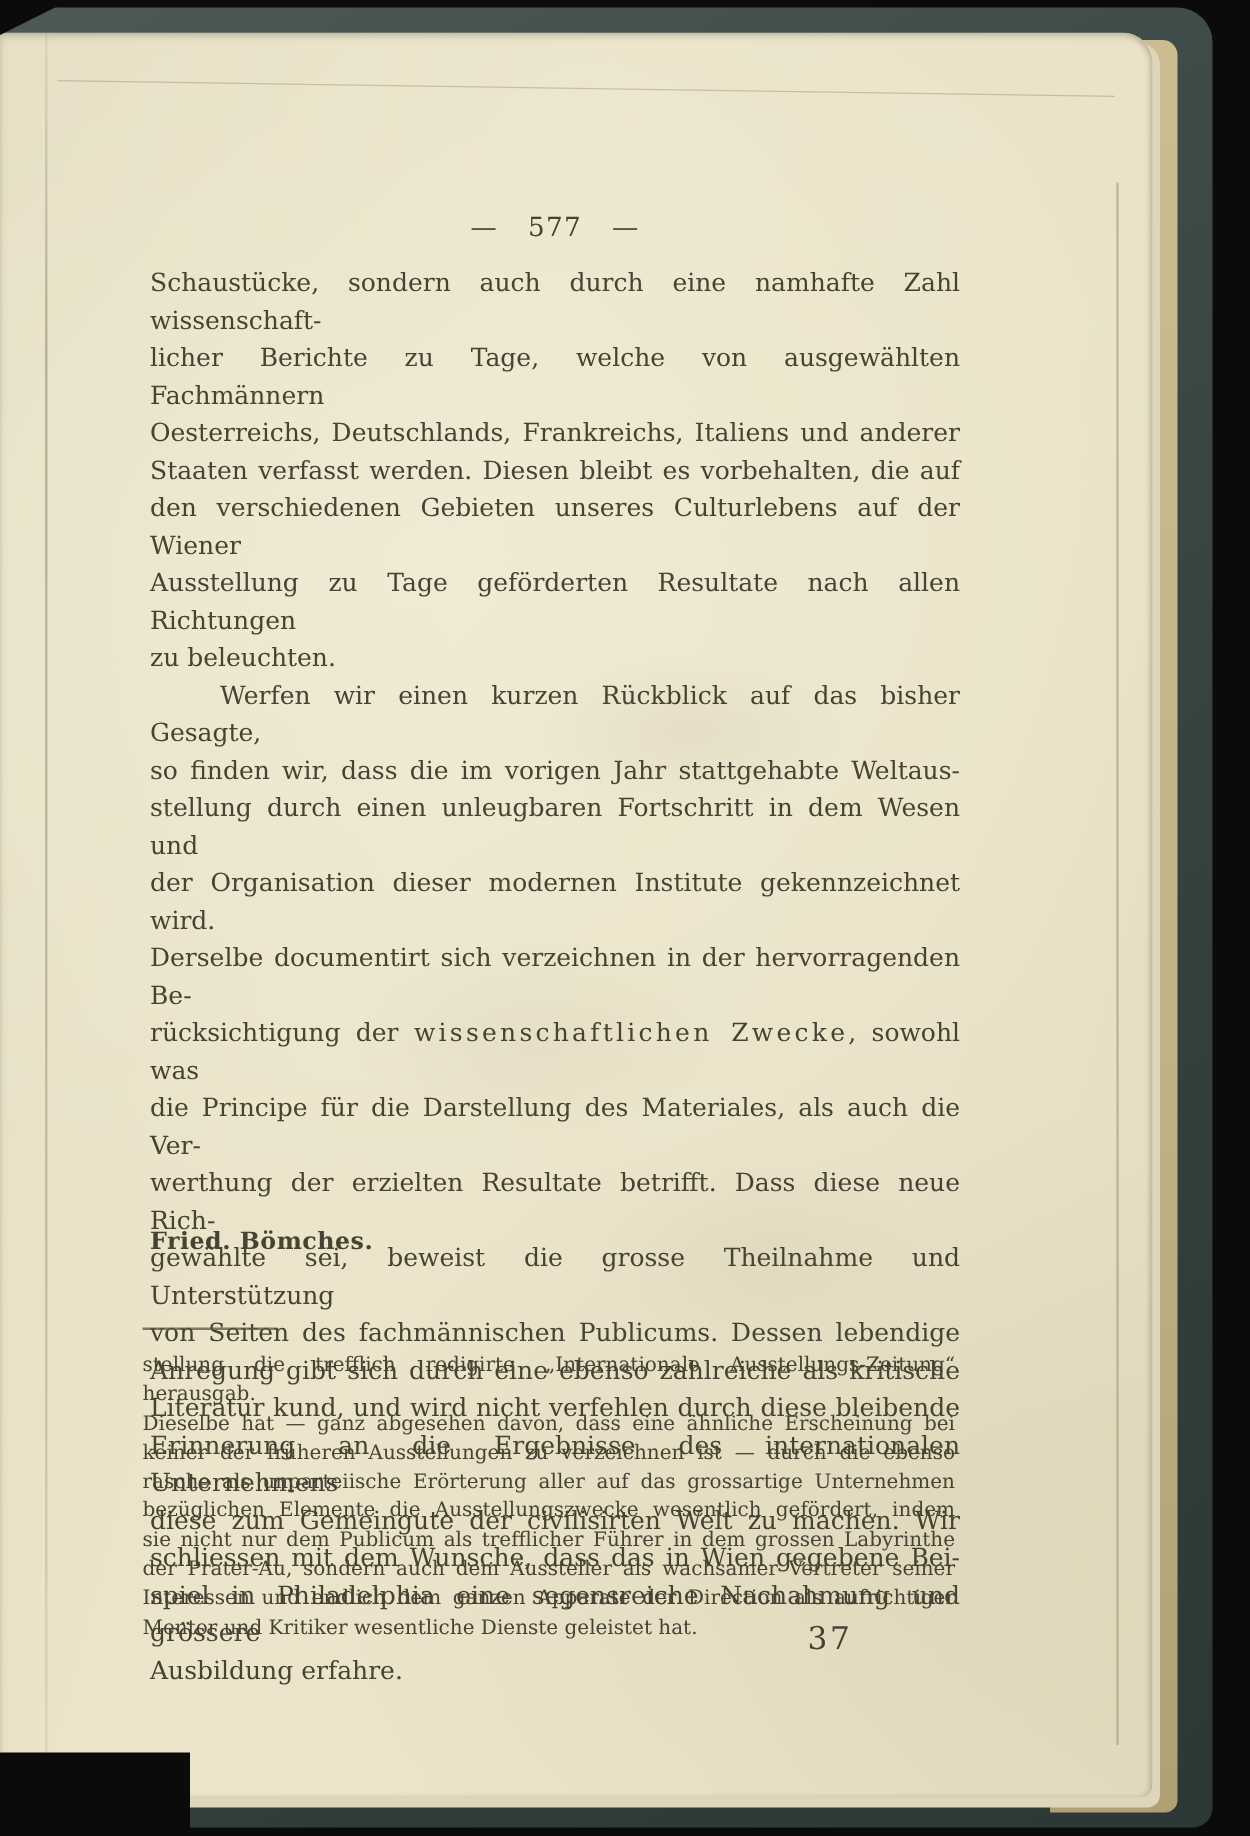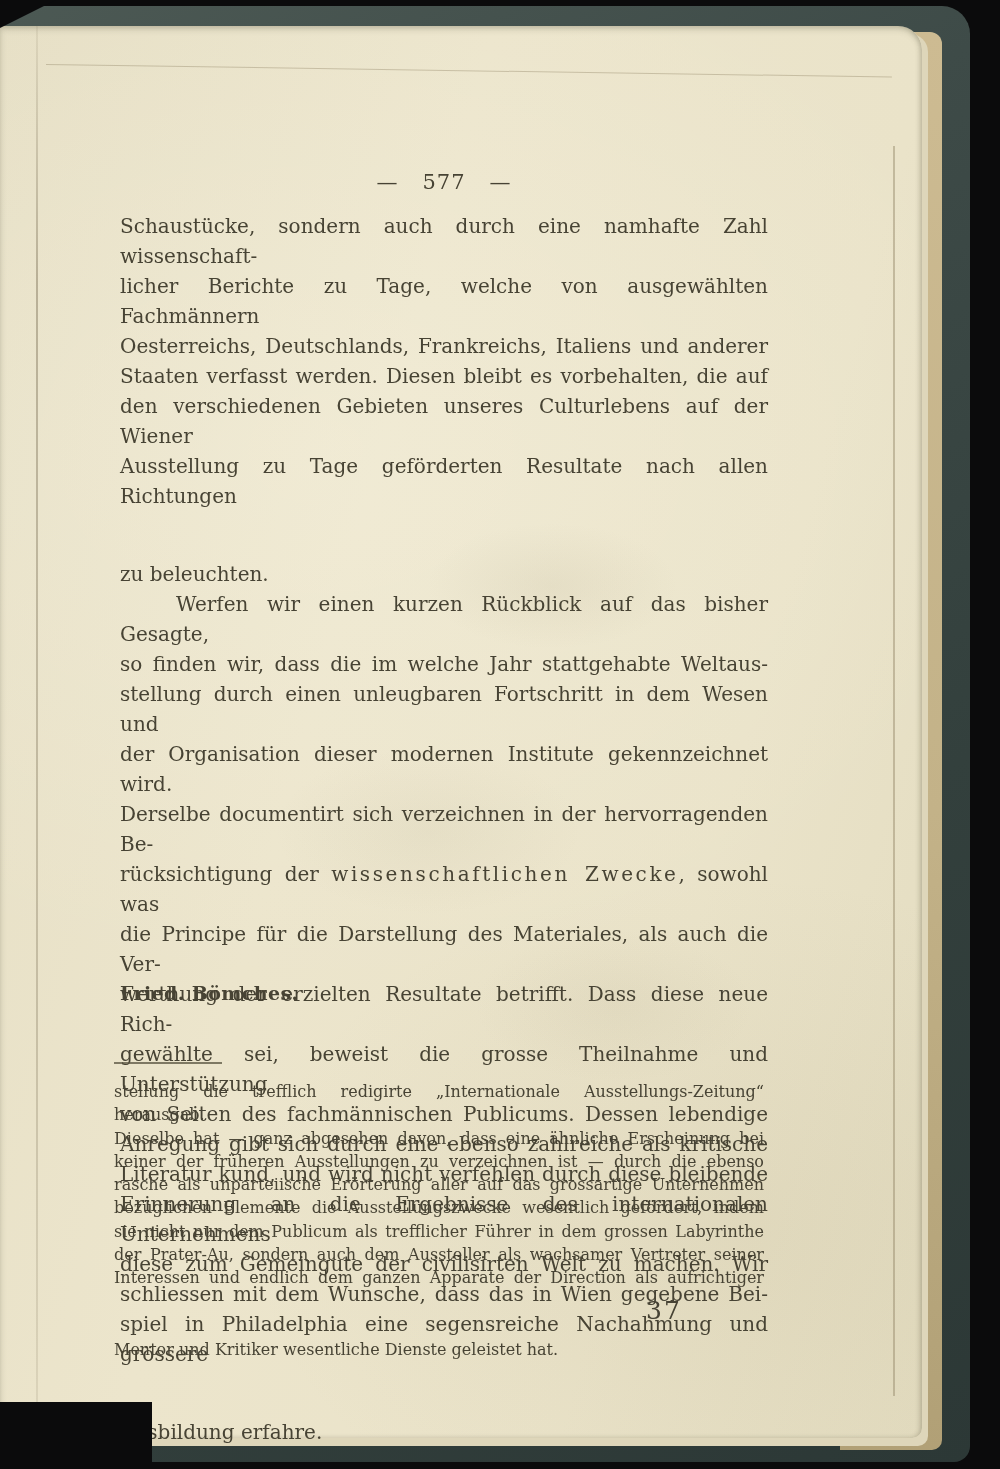--- a/index.html
+++ b/index.html
@@ -63,21 +63,21 @@
   .header{
     position:absolute;left:120px;top:140px;width:648px;height:32px;
     display:flex;justify-content:center;align-items:center;gap:24px;
     font-size:21px;letter-spacing:1px;
   }
   .main-text{
     position:absolute;left:120px;top:185px;width:648px;
     font-size:20px;line-height:30px;
   }
   .tline{text-align:justify;text-align-last:justify;white-space:normal;}
-  .tline.last{text-align-last:left;margin-top:48px;}
+  .tline.last{text-align-last:left;}
   .tline.indent{text-indent:56px;}
   .spaced{letter-spacing:2.6px;}
   .signature{
     position:absolute;left:120px;top:956px;width:648px;
     text-align:left;padding-right:10px;box-sizing:border-box;
     font-weight:bold;font-size:19px;letter-spacing:0.4px;
   }
   .fn-rule{
     position:absolute;left:114px;top:1036px;width:108px;height:2px;
     background:rgba(90,84,64,0.75);
@@ -125,21 +125,21 @@
           <div class="tline">Schaustücke, sondern auch durch eine namhafte Zahl wissenschaft-</div>
           <div class="tline">licher Berichte zu Tage, welche von ausgewählten Fachmännern</div>
           <div class="tline">Oesterreichs, Deutschlands, Frankreichs, Italiens und anderer</div>
           <div class="tline">Staaten verfasst werden. Diesen bleibt es vorbehalten, die auf</div>
           <div class="tline">den verschiedenen Gebieten unseres Culturlebens auf der Wiener</div>
           <div class="tline">Ausstellung zu Tage geförderten Resultate nach allen Richtungen</div>
           <div class="tline last">zu beleuchten.</div>
         </div>
       <div>
           <div class="tline indent">Werfen wir einen kurzen Rückblick auf das bisher Gesagte,</div>
-          <div class="tline">so finden wir, dass die im welche Jahr stattgehabte Weltaus-</div>
+          <div class="tline">so finden wir, dass die im vorigen Jahr stattgehabte Weltaus-</div>
           <div class="tline">stellung durch einen unleugbaren Fortschritt in dem Wesen und</div>
           <div class="tline">der Organisation dieser modernen Institute gekennzeichnet wird.</div>
           <div class="tline">Derselbe documentirt sich verzeichnen in der hervorragenden Be-</div>
           <div class="tline"><span>rücksichtigung der </span><span class="spaced">wissenschaftlichen Zwecke</span><span>, sowohl was</span></div>
           <div class="tline">die Principe für die Darstellung des Materiales, als auch die Ver-</div>
           <div class="tline">werthung der erzielten Resultate betrifft. Dass diese neue Rich-</div>
           <div class="tline">gewählte sei, beweist die grosse Theilnahme und Unterstützung</div>
           <div class="tline">von Seiten des fachmännischen Publicums. Dessen lebendige</div>
           <div class="tline">Anregung gibt sich durch eine ebenso zahlreiche als kritische</div>
           <div class="tline">Literatur kund, und wird nicht verfehlen durch diese bleibende</div>

